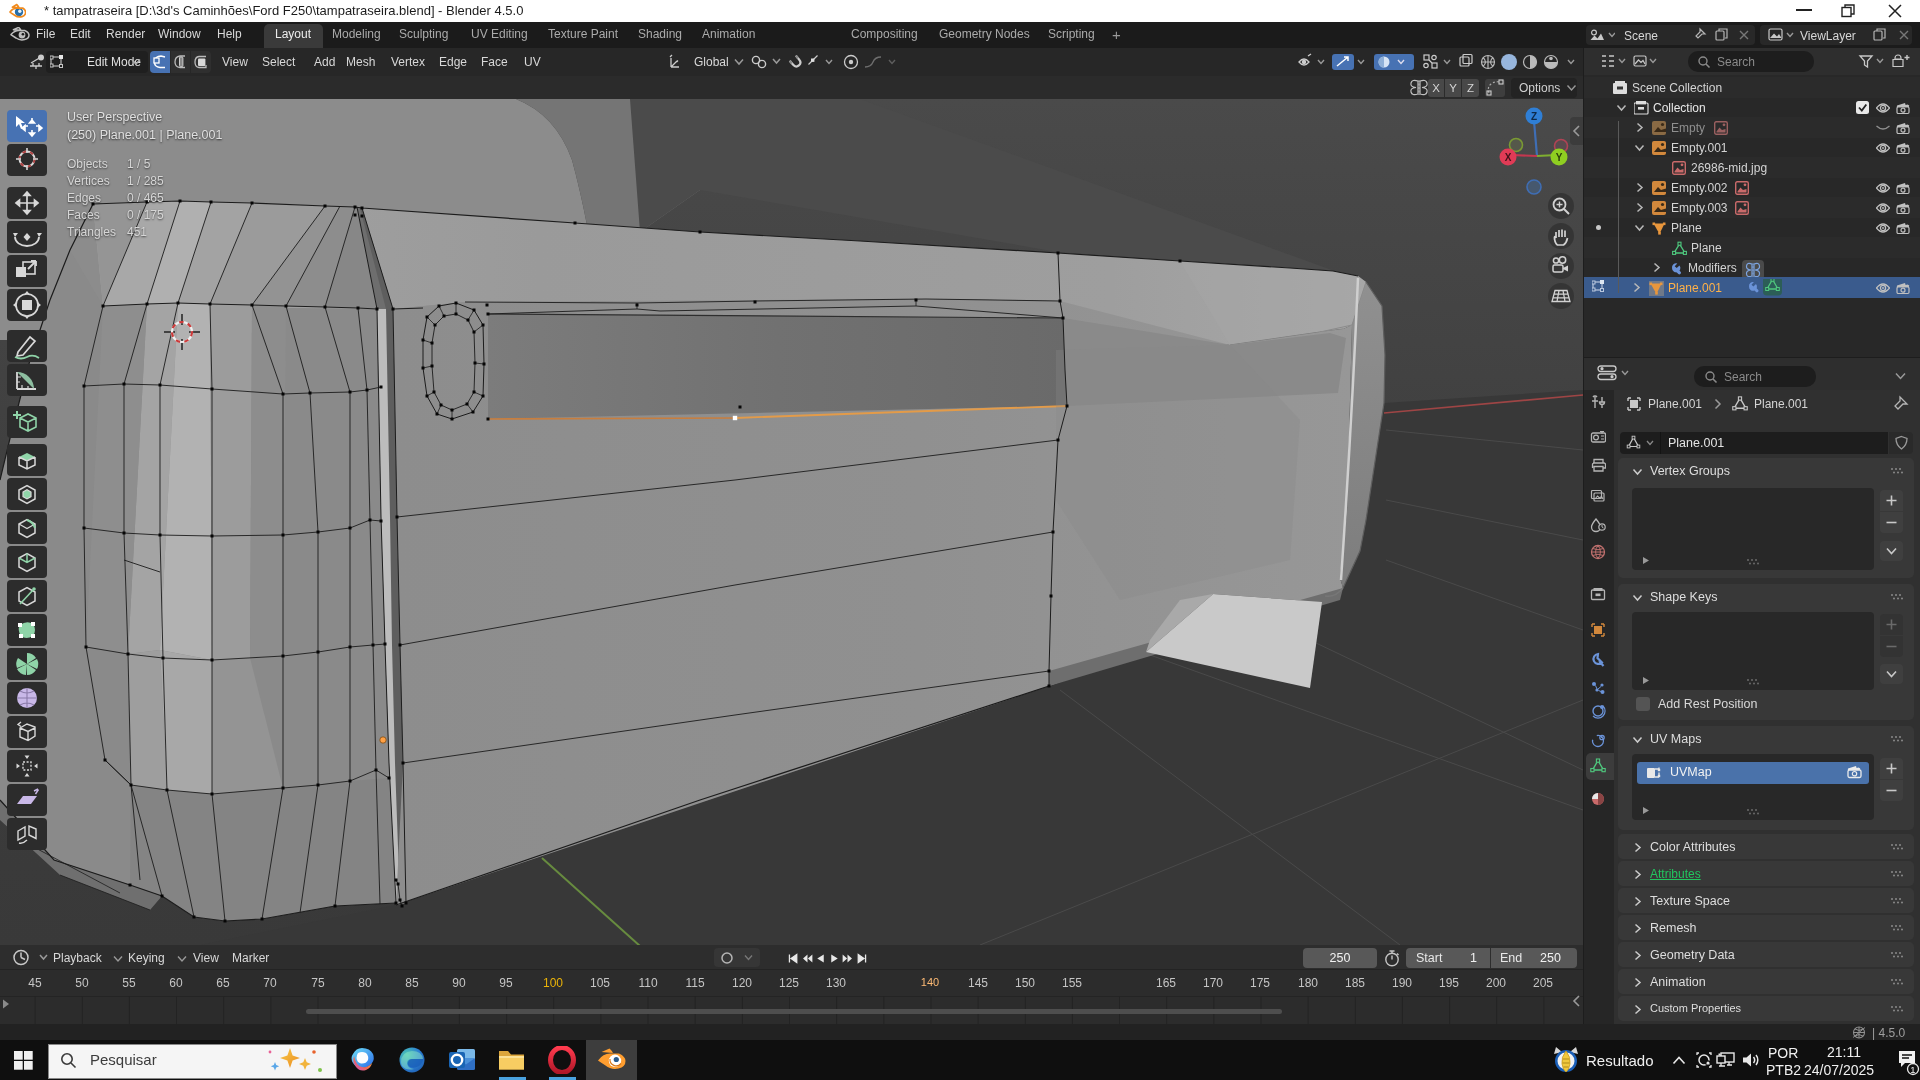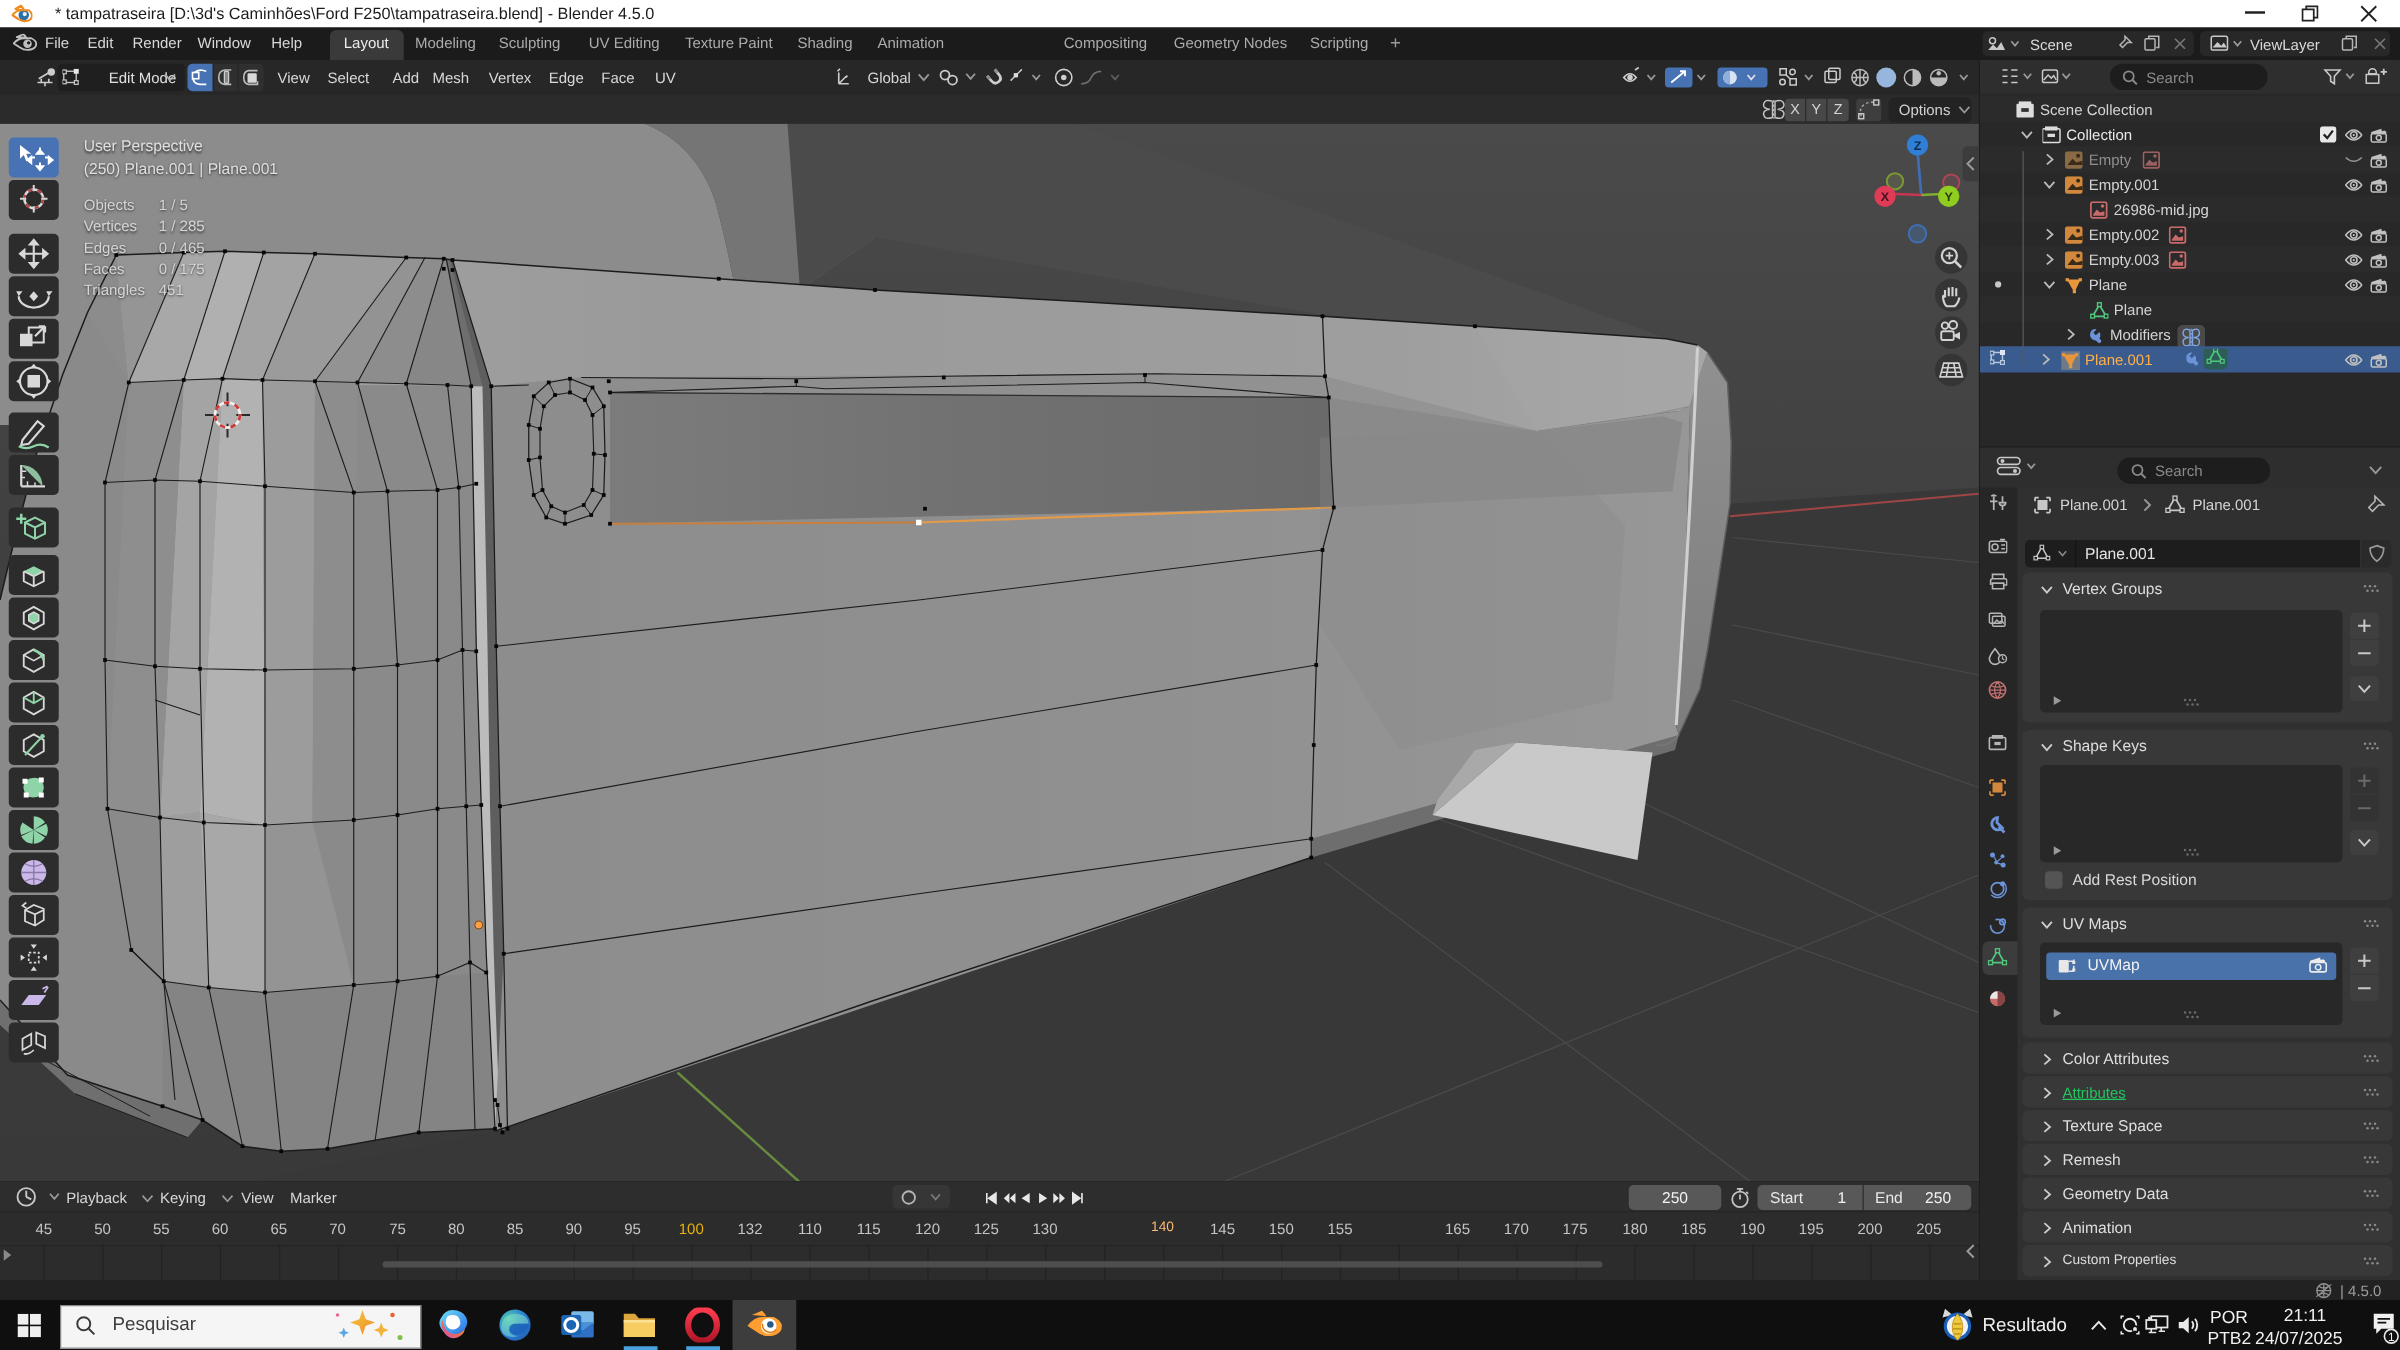--- a/index.html
+++ b/index.html
@@ -707,21 +707,21 @@
 <div class="abs txt" style="left:109px;top:976px;width:40px;text-align:center;font-size:12px;color:#c5c5c5;">55</div>
 <div class="abs txt" style="left:156px;top:976px;width:40px;text-align:center;font-size:12px;color:#c5c5c5;">60</div>
 <div class="abs txt" style="left:203px;top:976px;width:40px;text-align:center;font-size:12px;color:#c5c5c5;">65</div>
 <div class="abs txt" style="left:250px;top:976px;width:40px;text-align:center;font-size:12px;color:#c5c5c5;">70</div>
 <div class="abs txt" style="left:298px;top:976px;width:40px;text-align:center;font-size:12px;color:#c5c5c5;">75</div>
 <div class="abs txt" style="left:345px;top:976px;width:40px;text-align:center;font-size:12px;color:#c5c5c5;">80</div>
 <div class="abs txt" style="left:392px;top:976px;width:40px;text-align:center;font-size:12px;color:#c5c5c5;">85</div>
 <div class="abs txt" style="left:439px;top:976px;width:40px;text-align:center;font-size:12px;color:#c5c5c5;">90</div>
 <div class="abs txt" style="left:486px;top:976px;width:40px;text-align:center;font-size:12px;color:#c5c5c5;">95</div>
 <div class="abs txt" style="left:533px;top:976px;width:40px;text-align:center;font-size:12px;color:#eab308;">100</div>
-<div class="abs txt" style="left:580px;top:976px;width:40px;text-align:center;font-size:12px;color:#c5c5c5;">132</div>
+<div class="abs txt" style="left:580px;top:976px;width:40px;text-align:center;font-size:12px;color:#c5c5c5;">105</div>
 <div class="abs txt" style="left:628px;top:976px;width:40px;text-align:center;font-size:12px;color:#c5c5c5;">110</div>
 <div class="abs txt" style="left:675px;top:976px;width:40px;text-align:center;font-size:12px;color:#c5c5c5;">115</div>
 <div class="abs txt" style="left:722px;top:976px;width:40px;text-align:center;font-size:12px;color:#c5c5c5;">120</div>
 <div class="abs txt" style="left:769px;top:976px;width:40px;text-align:center;font-size:12px;color:#c5c5c5;">125</div>
 <div class="abs txt" style="left:816px;top:976px;width:40px;text-align:center;font-size:12px;color:#c5c5c5;">130</div>
 <div class="abs txt" style="left:863px;top:1008px;width:40px;text-align:center;font-size:12px;color:#c5c5c5;">135</div>
 <div class="abs txt" style="left:910px;top:976px;width:40px;text-align:center;font-size:11px;color:#fdba74;">140</div>
 <div class="abs txt" style="left:958px;top:976px;width:40px;text-align:center;font-size:12px;color:#c5c5c5;">145</div>
 <div class="abs txt" style="left:1005px;top:976px;width:40px;text-align:center;font-size:12px;color:#c5c5c5;">150</div>
 <div class="abs txt" style="left:1052px;top:976px;width:40px;text-align:center;font-size:12px;color:#c5c5c5;">155</div>

